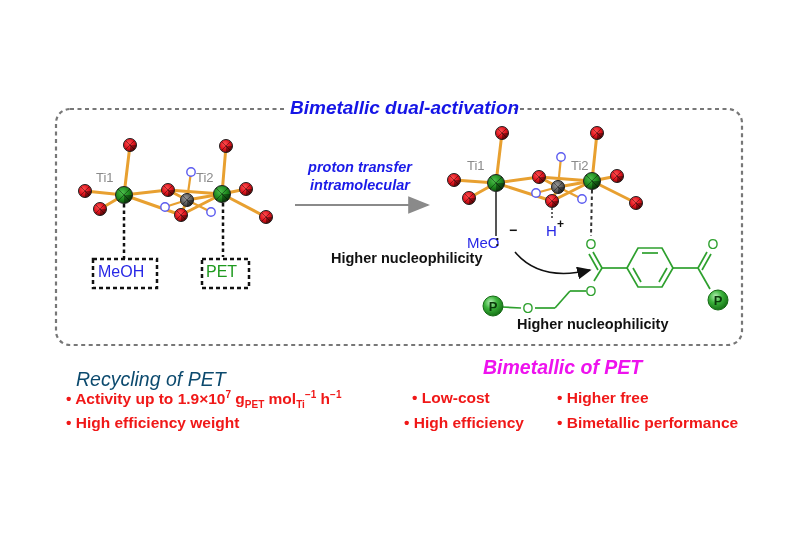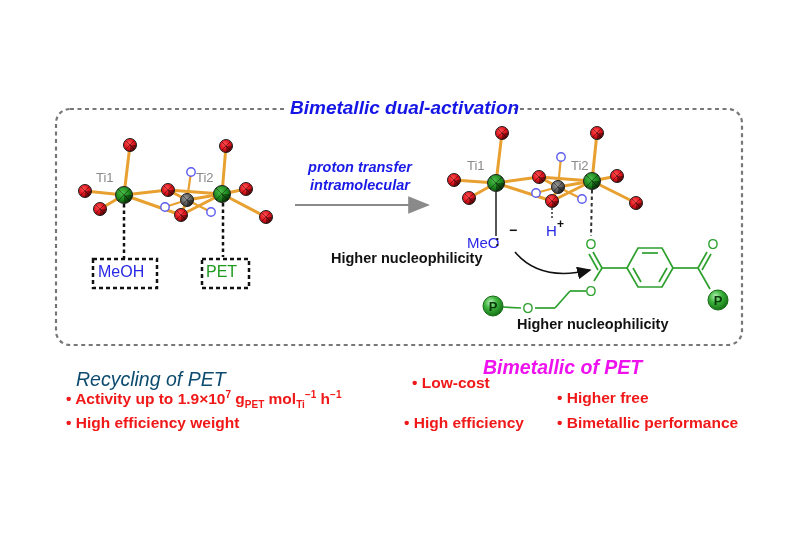--- a/index.html
+++ b/index.html
@@ -308,16 +308,16 @@
 <div class="abs ti" style="left:571px; top:158px;">Ti2</div>
 
 <div class="abs blk" style="left:331px; top:250px;">Higher nucleophilicity</div>
 <div class="abs blk" style="left:517px; top:316px;">Higher nucleophilicity</div>
 
 <div class="abs sec-green" style="left:76px; top:356px;">Recycling of PET</div>
 <div class="abs bullet" style="left:66px; top:389px;"><span>• Activity up to 1.9×10</span><sup>7</sup><span> g</span><sub>PET</sub><span> mol</span><sub>Ti</sub><sup>−1</sup><span> h</span><sup>−1</sup></div>
 <div class="abs bullet" style="left:66px; top:414px;">• High efficiency weight</div>
 
 <div class="abs sec-mag" style="left:483px; top:356px;">Bimetallic of PET</div>
-<div class="abs bullet" style="left:412px; top:374px;">• Low-cost</div>
+<div class="abs bullet" style="left:412px; top:389px;">• Low-cost</div>
 <div class="abs bullet" style="left:557px; top:389px;">• Higher free</div>
 <div class="abs bullet" style="left:404px; top:414px;">• High efficiency</div>
 <div class="abs bullet" style="left:557px; top:414px;">• Bimetallic performance</div>
 
 </body></html>

